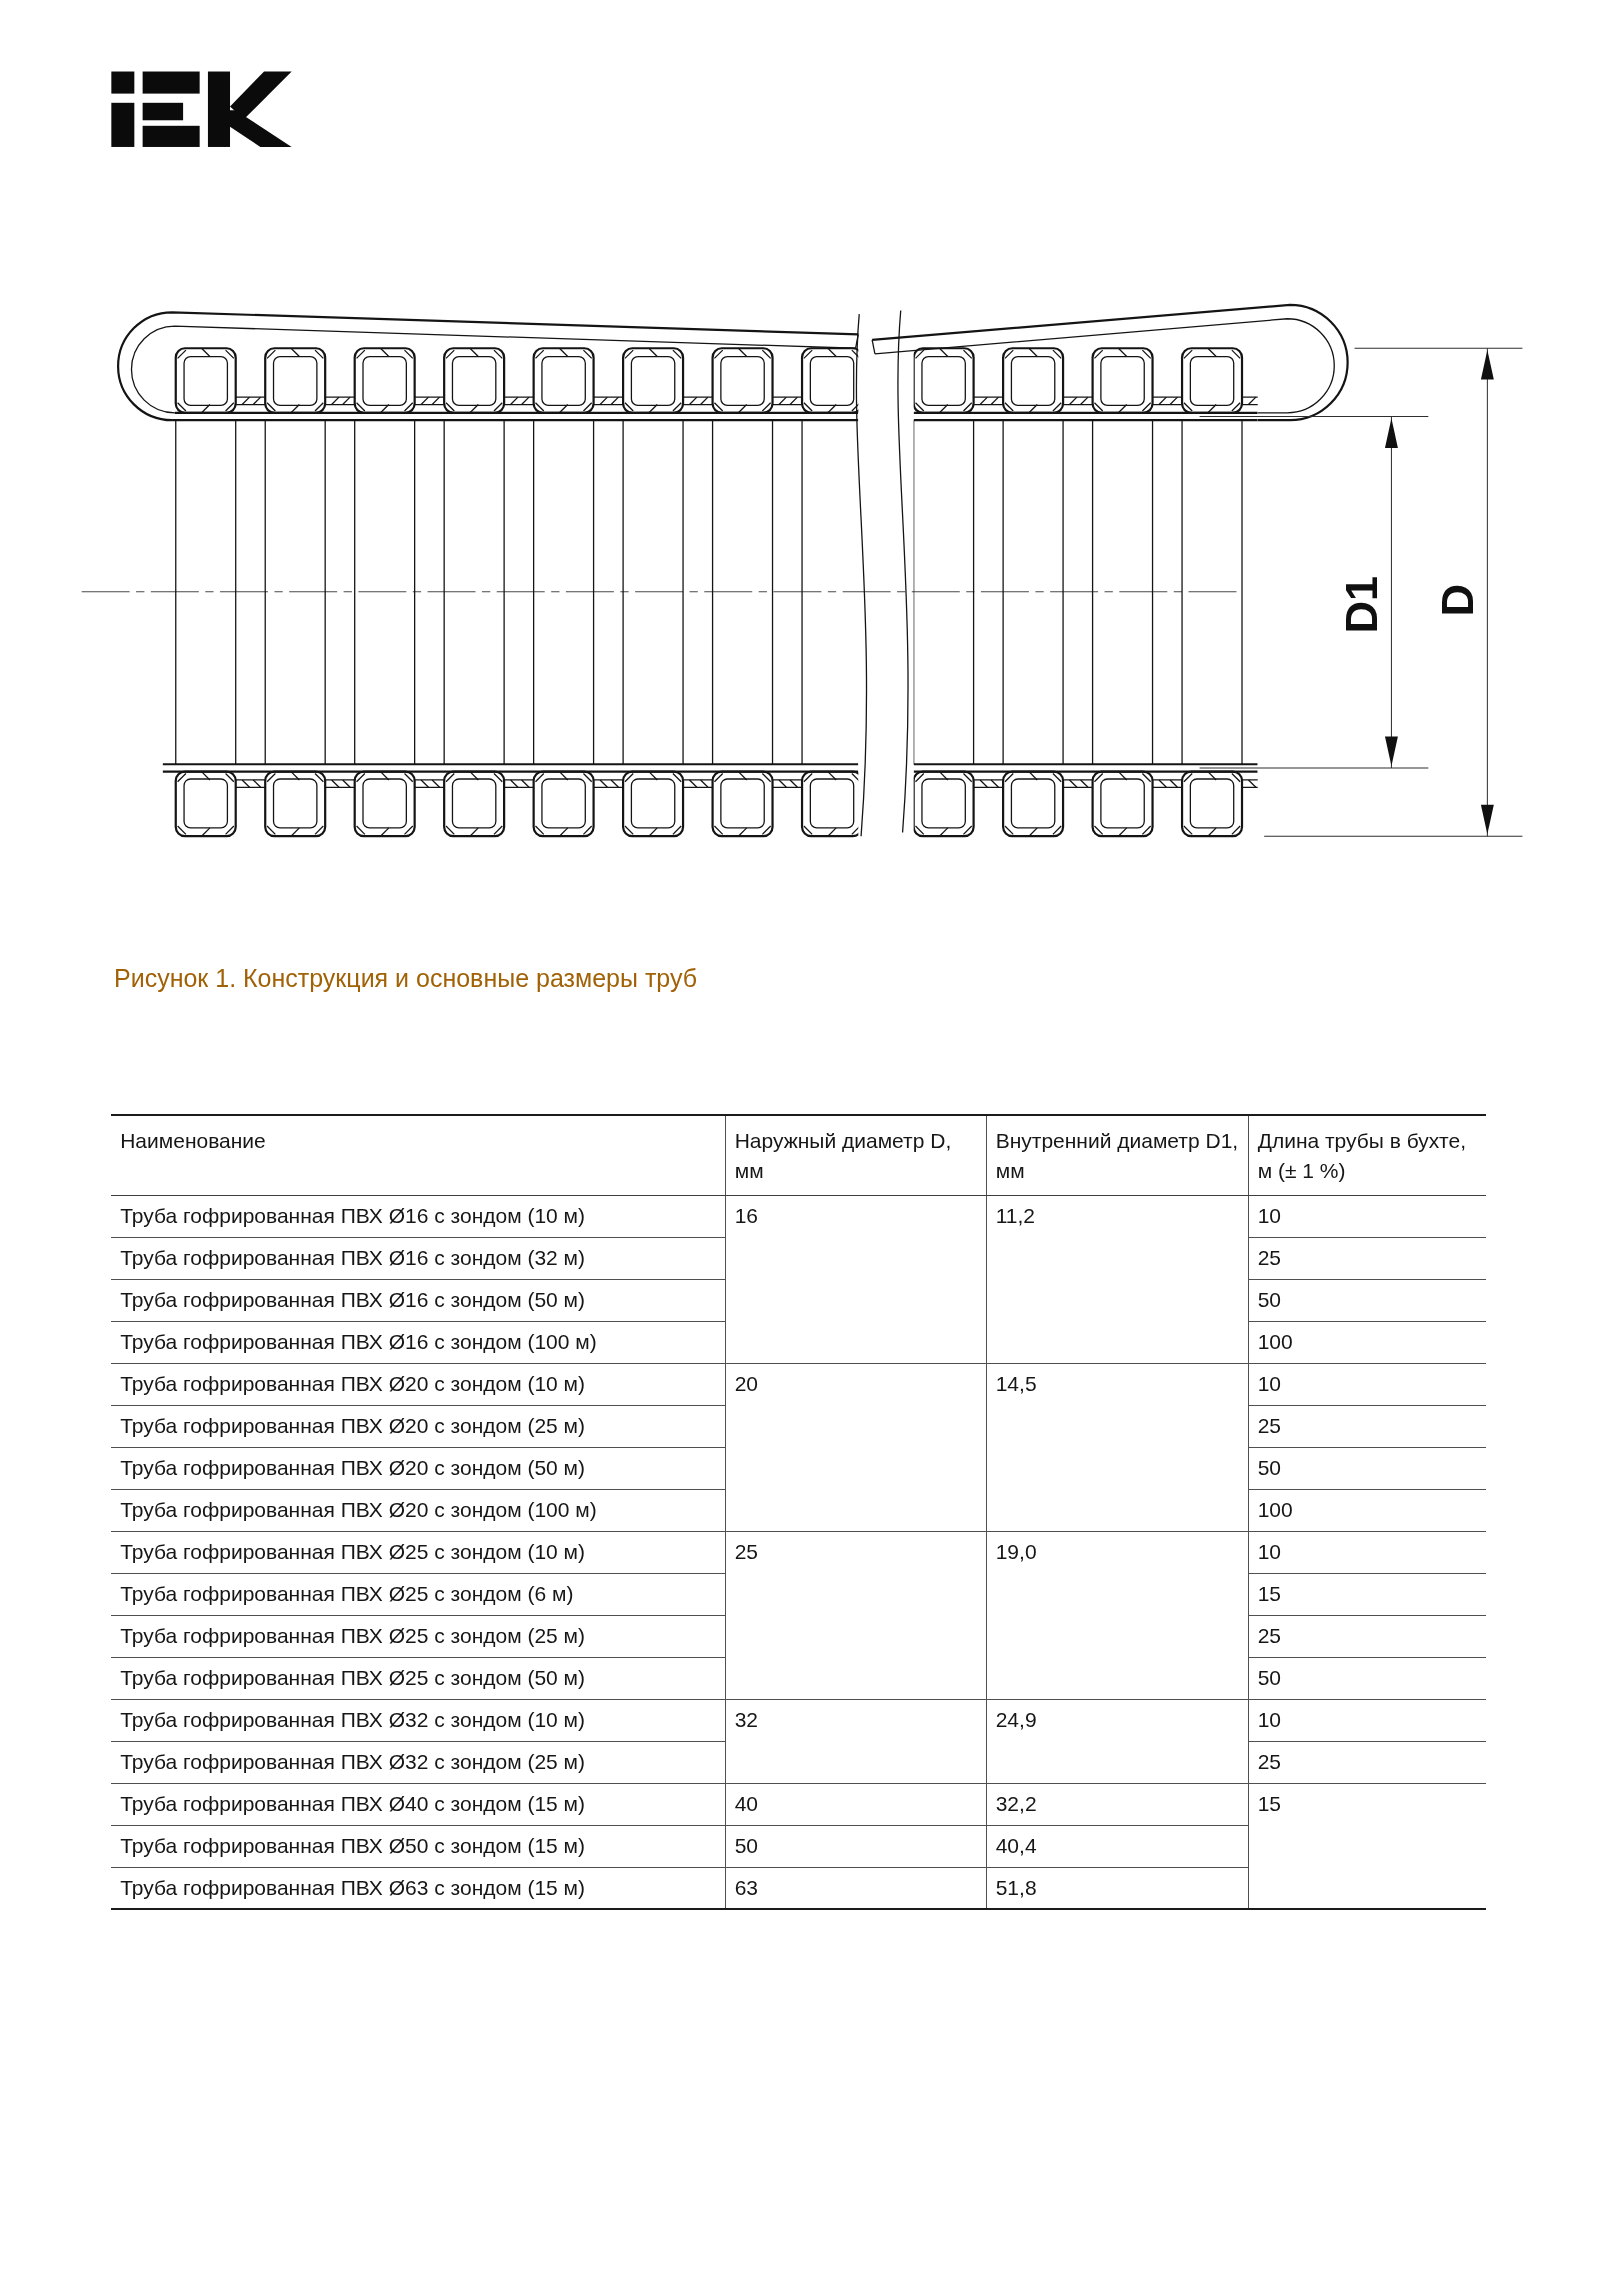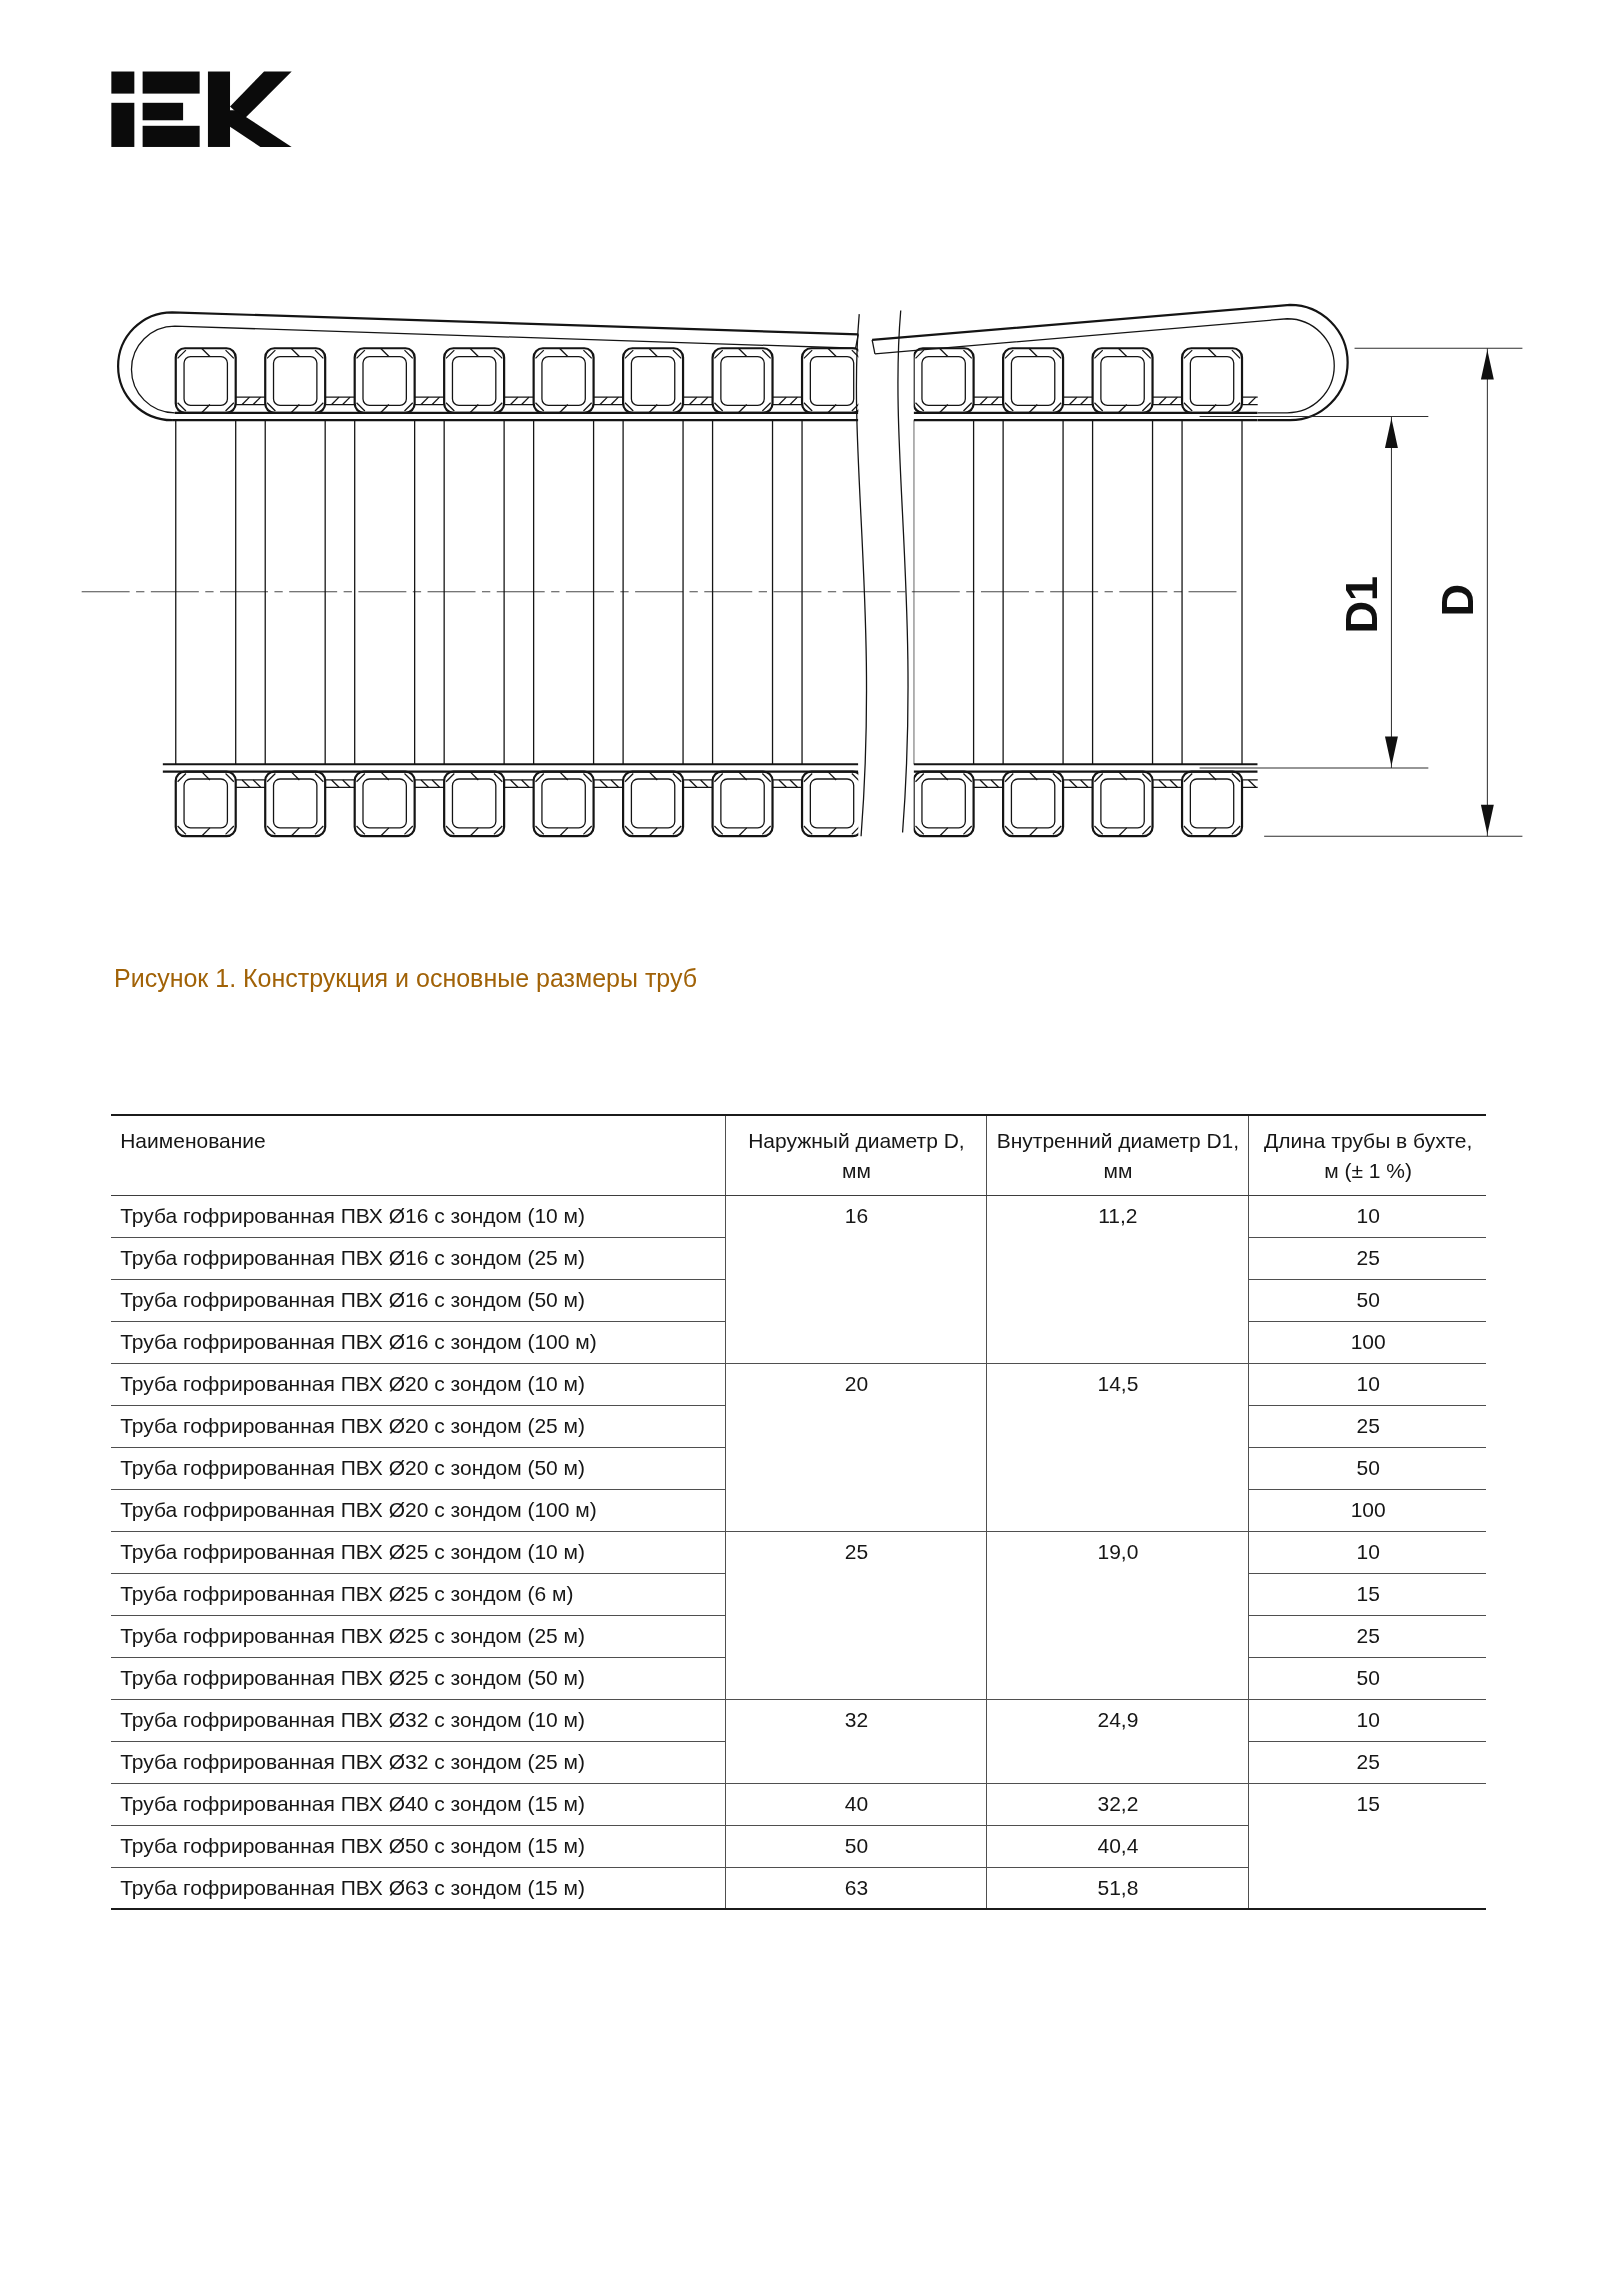--- a/index.html
+++ b/index.html
@@ -31,21 +31,21 @@
     text-align:left;font-weight:400;vertical-align:top;
     padding:10px 7.4px 9.2px 9.2px;line-height:1.42;height:69px;box-sizing:border-box;
     border-bottom:1.3px solid #3d3d3d;
   }
   table.pipes td{
     vertical-align:top;box-sizing:border-box;height:42px;
     padding:6.5px 7.4px 0 9.2px;line-height:1.3;
     border-bottom:1.2px solid #4f4f4f;
     margin-top:17px;
   }
-  table.pipes .c2,table.pipes .c3,table.pipes .c4{border-left:1.2px solid #4f4f4f;text-align:center;}
+  table.pipes .c2,table.pipes .c3,table.pipes .c4{border-left:1.2px solid #4f4f4f;}
   table.pipes th .l2{display:block;}
 </style>
 </head>
 <body>
 
 <svg id="logo" class="abs" width="185" height="92" viewBox="0 0 200 100" role="img" aria-label="IEK">
   <g fill="#0b0b0b">
 
     <rect x="2" y="6" width="25" height="24"></rect>
     <rect x="2" y="40" width="25" height="48"></rect>
@@ -250,21 +250,21 @@
       </tr>
     </thead>
     <tbody>
         <tr>
           <td class="c1">Труба гофрированная ПВХ Ø16 с зондом (10 м)</td>
           <td class="c2" rowspan="4">16</td>
           <td class="c3" rowspan="4">11,2</td>
           <td class="c4">10</td>
         </tr>
         <tr>
-          <td class="c1">Труба гофрированная ПВХ Ø16 с зондом (25 м)</td>
+          <td class="c1">Труба гофрированная ПВХ Ø16 с зондом (32 м)</td>
           <td class="c4">25</td>
         </tr>
         <tr>
           <td class="c1">Труба гофрированная ПВХ Ø16 с зондом (50 м)</td>
           <td class="c4">50</td>
         </tr>
         <tr>
           <td class="c1">Труба гофрированная ПВХ Ø16 с зондом (100 м)</td>
           <td class="c4">100</td>
         </tr>

